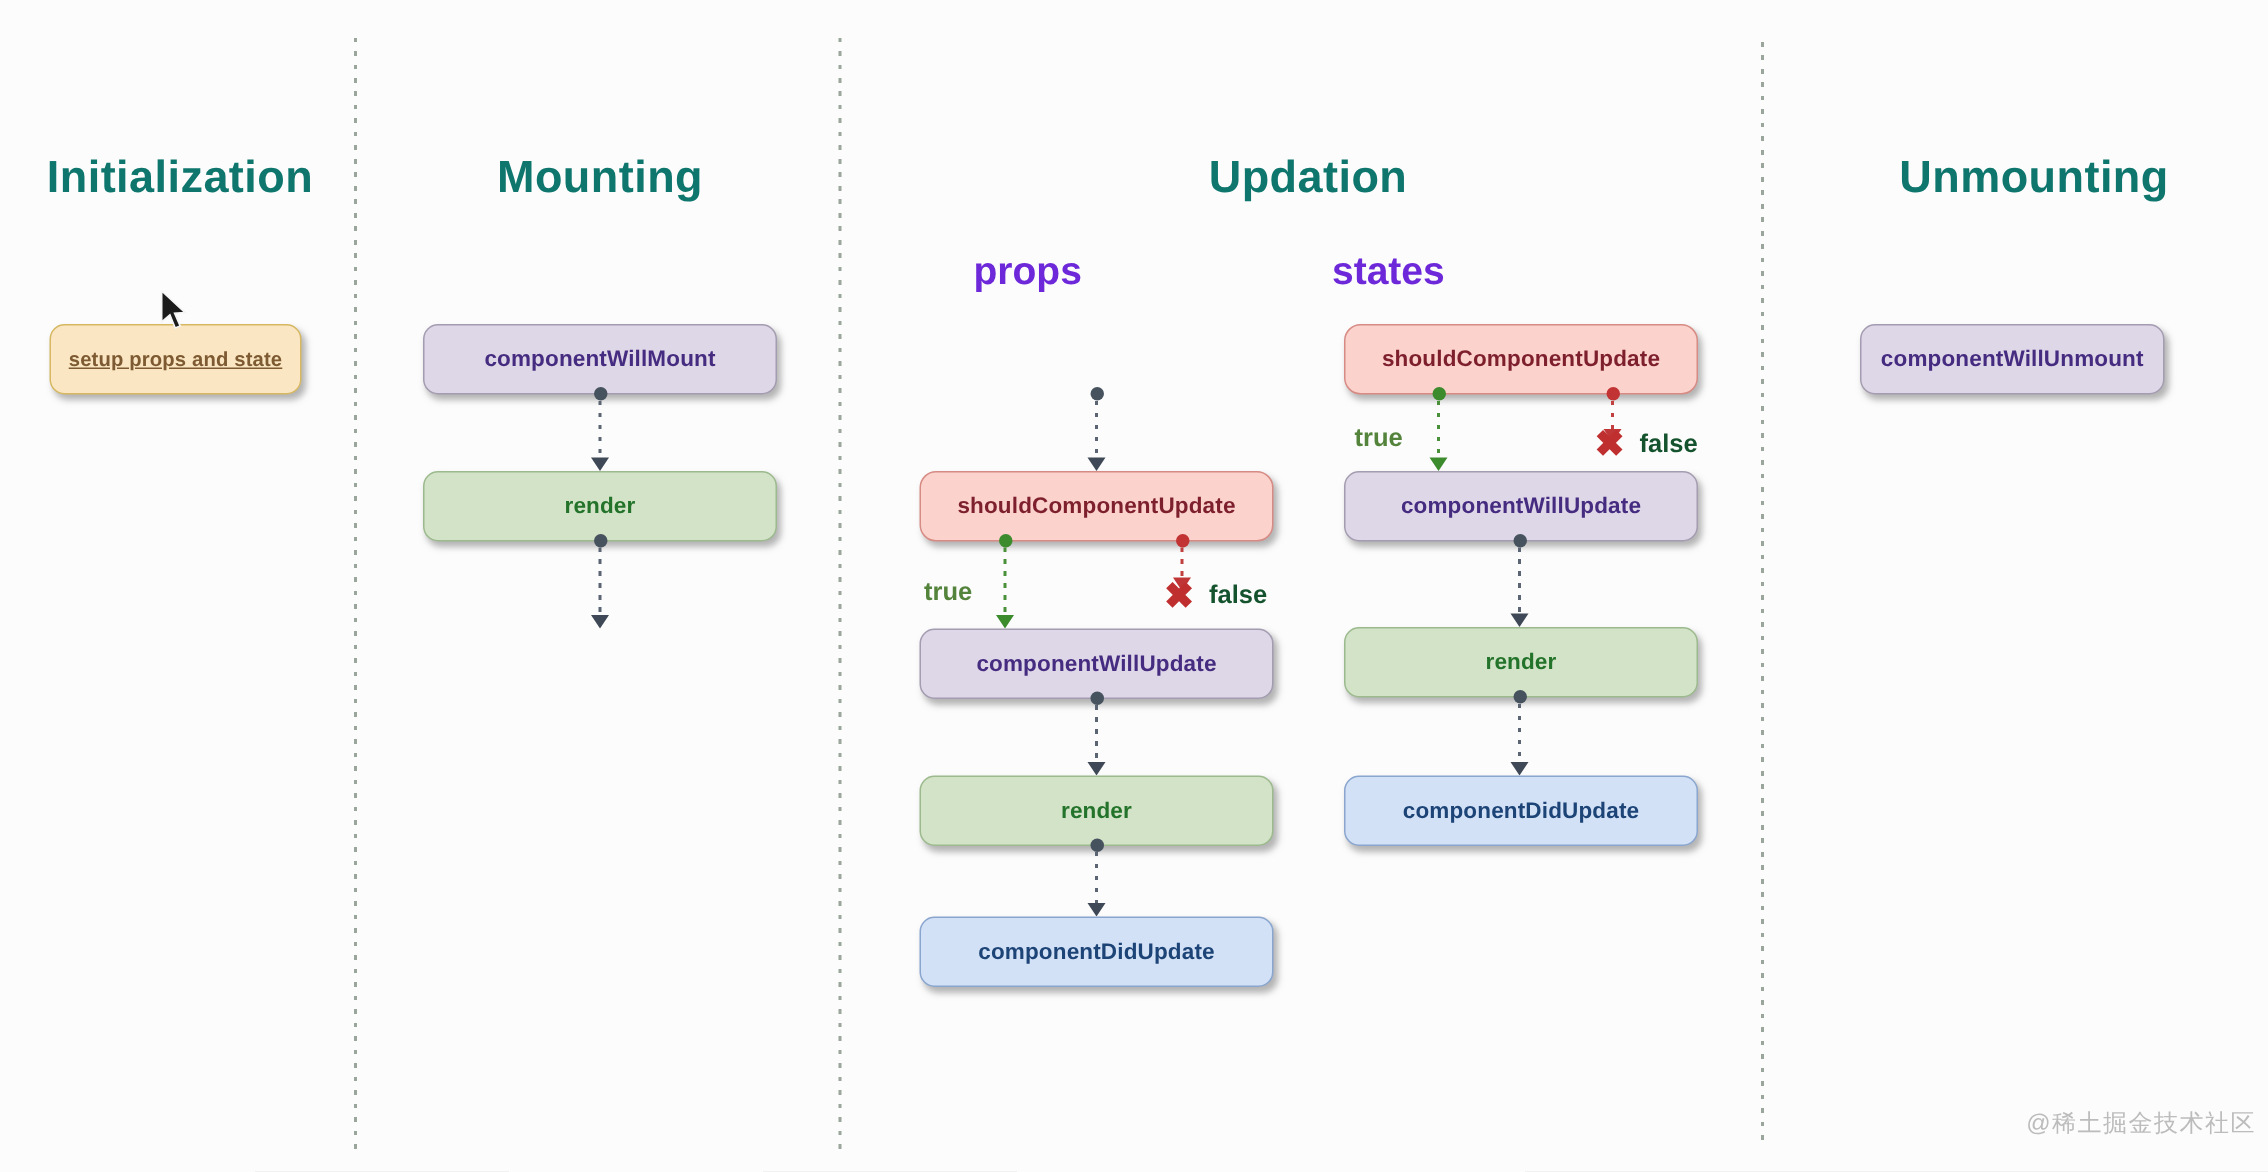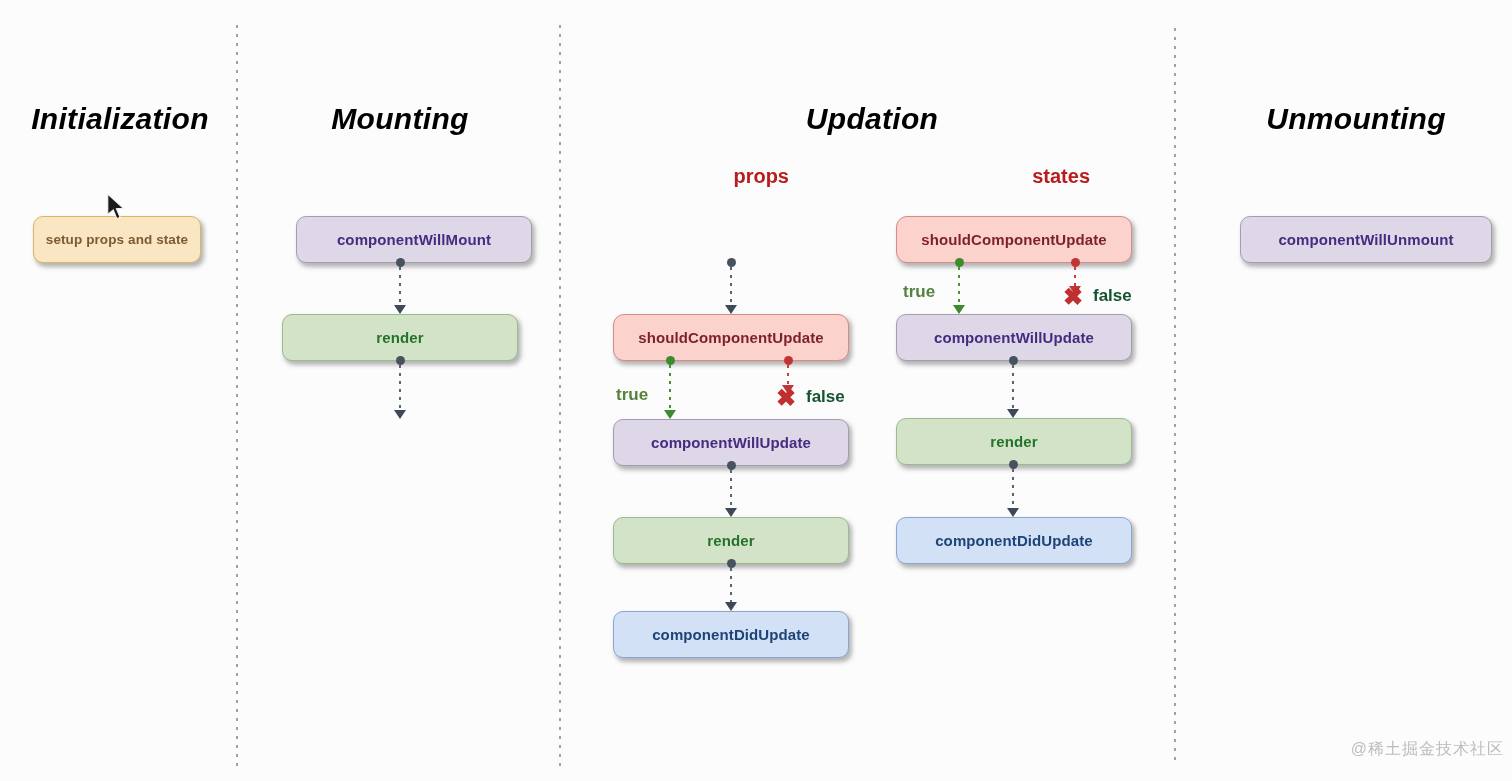--- a/index.html
+++ b/index.html
@@ -6,35 +6,35 @@
   .canvas{
     position:relative;width:1512px;height:781px;background:#fcfcfc;
     font-family:"Liberation Sans",sans-serif;overflow:hidden;
   }
   .divider{
     position:absolute;width:2px;
     background-image:repeating-linear-gradient(to bottom,#9aa59b 0px,#9aa59b 3px,transparent 3px,transparent 9px);
   }
   .col-title{
     position:absolute;width:240px;text-align:center;
-    font-size:30px;font-weight:600;color:#000000;letter-spacing:.3px;font-style:italic;
+    font-size:30px;font-weight:600;color:#0f766e;letter-spacing:.3px;
   }
   .sub-title{
-    position:absolute;width:140px;text-align:right;
-    font-size:20px;font-weight:700;color:#b91c1c;
+    position:absolute;width:140px;text-align:left;
+    font-size:26px;font-weight:700;color:#6d28d9;
   }
   .node{
     position:absolute;height:47px;width:236px;border-radius:10px;
     display:flex;align-items:center;justify-content:center;
     font-size:15px;font-weight:700;letter-spacing:.1px;
     border:1.6px solid;box-sizing:border-box;padding:0 4px;
     box-shadow:2.5px 3.5px 4px rgba(110,110,110,.5);
   }
   .node.small{font-size:13.5px;}
-  .yellow{background:#fae6c2;border-color:#d6b863;color:#7d5a32;}
+  .yellow{background:#fae6c2;border-color:#d6b863;color:#7d5a32;text-decoration:underline;}
   .purple{background:#ded7e7;border-color:#a49cb0;color:#462c80;}
   .green {background:#d3e3c8;border-color:#9cba8e;color:#23732b;}
   .blue  {background:#d3e1f7;border-color:#8aa6cf;color:#1d4476;}
   .cyan  {background:#a7def1;border-color:#4da4c6;color:#265e80;}
   .pink  {background:#fbd2cc;border-color:#d68b84;color:#7e1f2d;border-radius:11px;}
 
   .arrow{position:absolute;width:14px;}
   .arrow .dot{position:absolute;top:0;left:2.5px;width:9px;height:9px;border-radius:50%;}
   .arrow .line{position:absolute;top:9px;bottom:8px;left:6px;width:2px;}
   .arrow .head{position:absolute;bottom:0;left:1px;width:0;height:0;
@@ -64,31 +64,31 @@
   <div class="divider" style="left:236px;top:25px;height:741px"></div>
   <div class="divider" style="left:559px;top:25px;height:741px"></div>
   <div class="divider" style="left:1174px;top:28px;height:736px"></div>
 
   <div class="col-title" style="left:0px;top:102px">Initialization</div>
   <div class="col-title" style="left:280px;top:102px">Mounting</div>
   <div class="col-title" style="left:1236px;top:102px">Unmounting</div>
   <div class="col-title" style="left:752px;top:102px">Updation</div>
 
   <div class="sub-title" style="left:649px;top:165px">props</div>
-  <div class="sub-title" style="left:950px;top:165px">states</div>
+  <div class="sub-title" style="left:888px;top:165px">states</div>
 
   <div class="node yellow small" style="left:33px;top:216px;width:168px">setup props and state</div>
 
   <div class="cursor" style="left:106px;top:194px">
     <svg width="20" height="26" viewBox="0 0 14 19">
       <path d="M1,0 L1,15 L5,11.6 L7.6,18 L10,17 L7.3,10.8 L12.4,10.5 Z" fill="#1b1b1b" stroke="#f5f5f5" stroke-width="0.8"></path>
     </svg>
   </div>
 
-  <div class="node purple" style="left:296px;top:216px">componentWillMount</div>
+  <div class="node purple" style="left:282px;top:216px">componentWillMount</div>
   <div class="arrow slate" style="left:393px;top:258px;height:56px">
     <span class="dot"></span>
       <span class="line"></span>
       <span class="head"></span>
   </div>
   <div class="node green" style="left:282px;top:314px">render</div>
   <div class="arrow slate" style="left:393px;top:356px;height:63px">
     <span class="dot"></span>
       <span class="line"></span>
       <span class="head"></span>
@@ -152,17 +152,17 @@
       <span class="head"></span>
   </div>
   <div class="node green" style="left:896px;top:418px">render</div>
   <div class="arrow slate" style="left:1006px;top:460px;height:57px">
     <span class="dot"></span>
       <span class="line"></span>
       <span class="head"></span>
   </div>
   <div class="node blue" style="left:896px;top:517px">componentDidUpdate</div>
 
-  <div class="node purple" style="left:1240px;top:216px;width:252px">componentWillUnmount</div>
+  <div class="node purple" style="left:1240px;top:216px;width:203px">componentWillUnmount</div>
 
   <div class="watermark">@稀土掘金技术社区</div>
 
 </div>
 
 </body></html>

